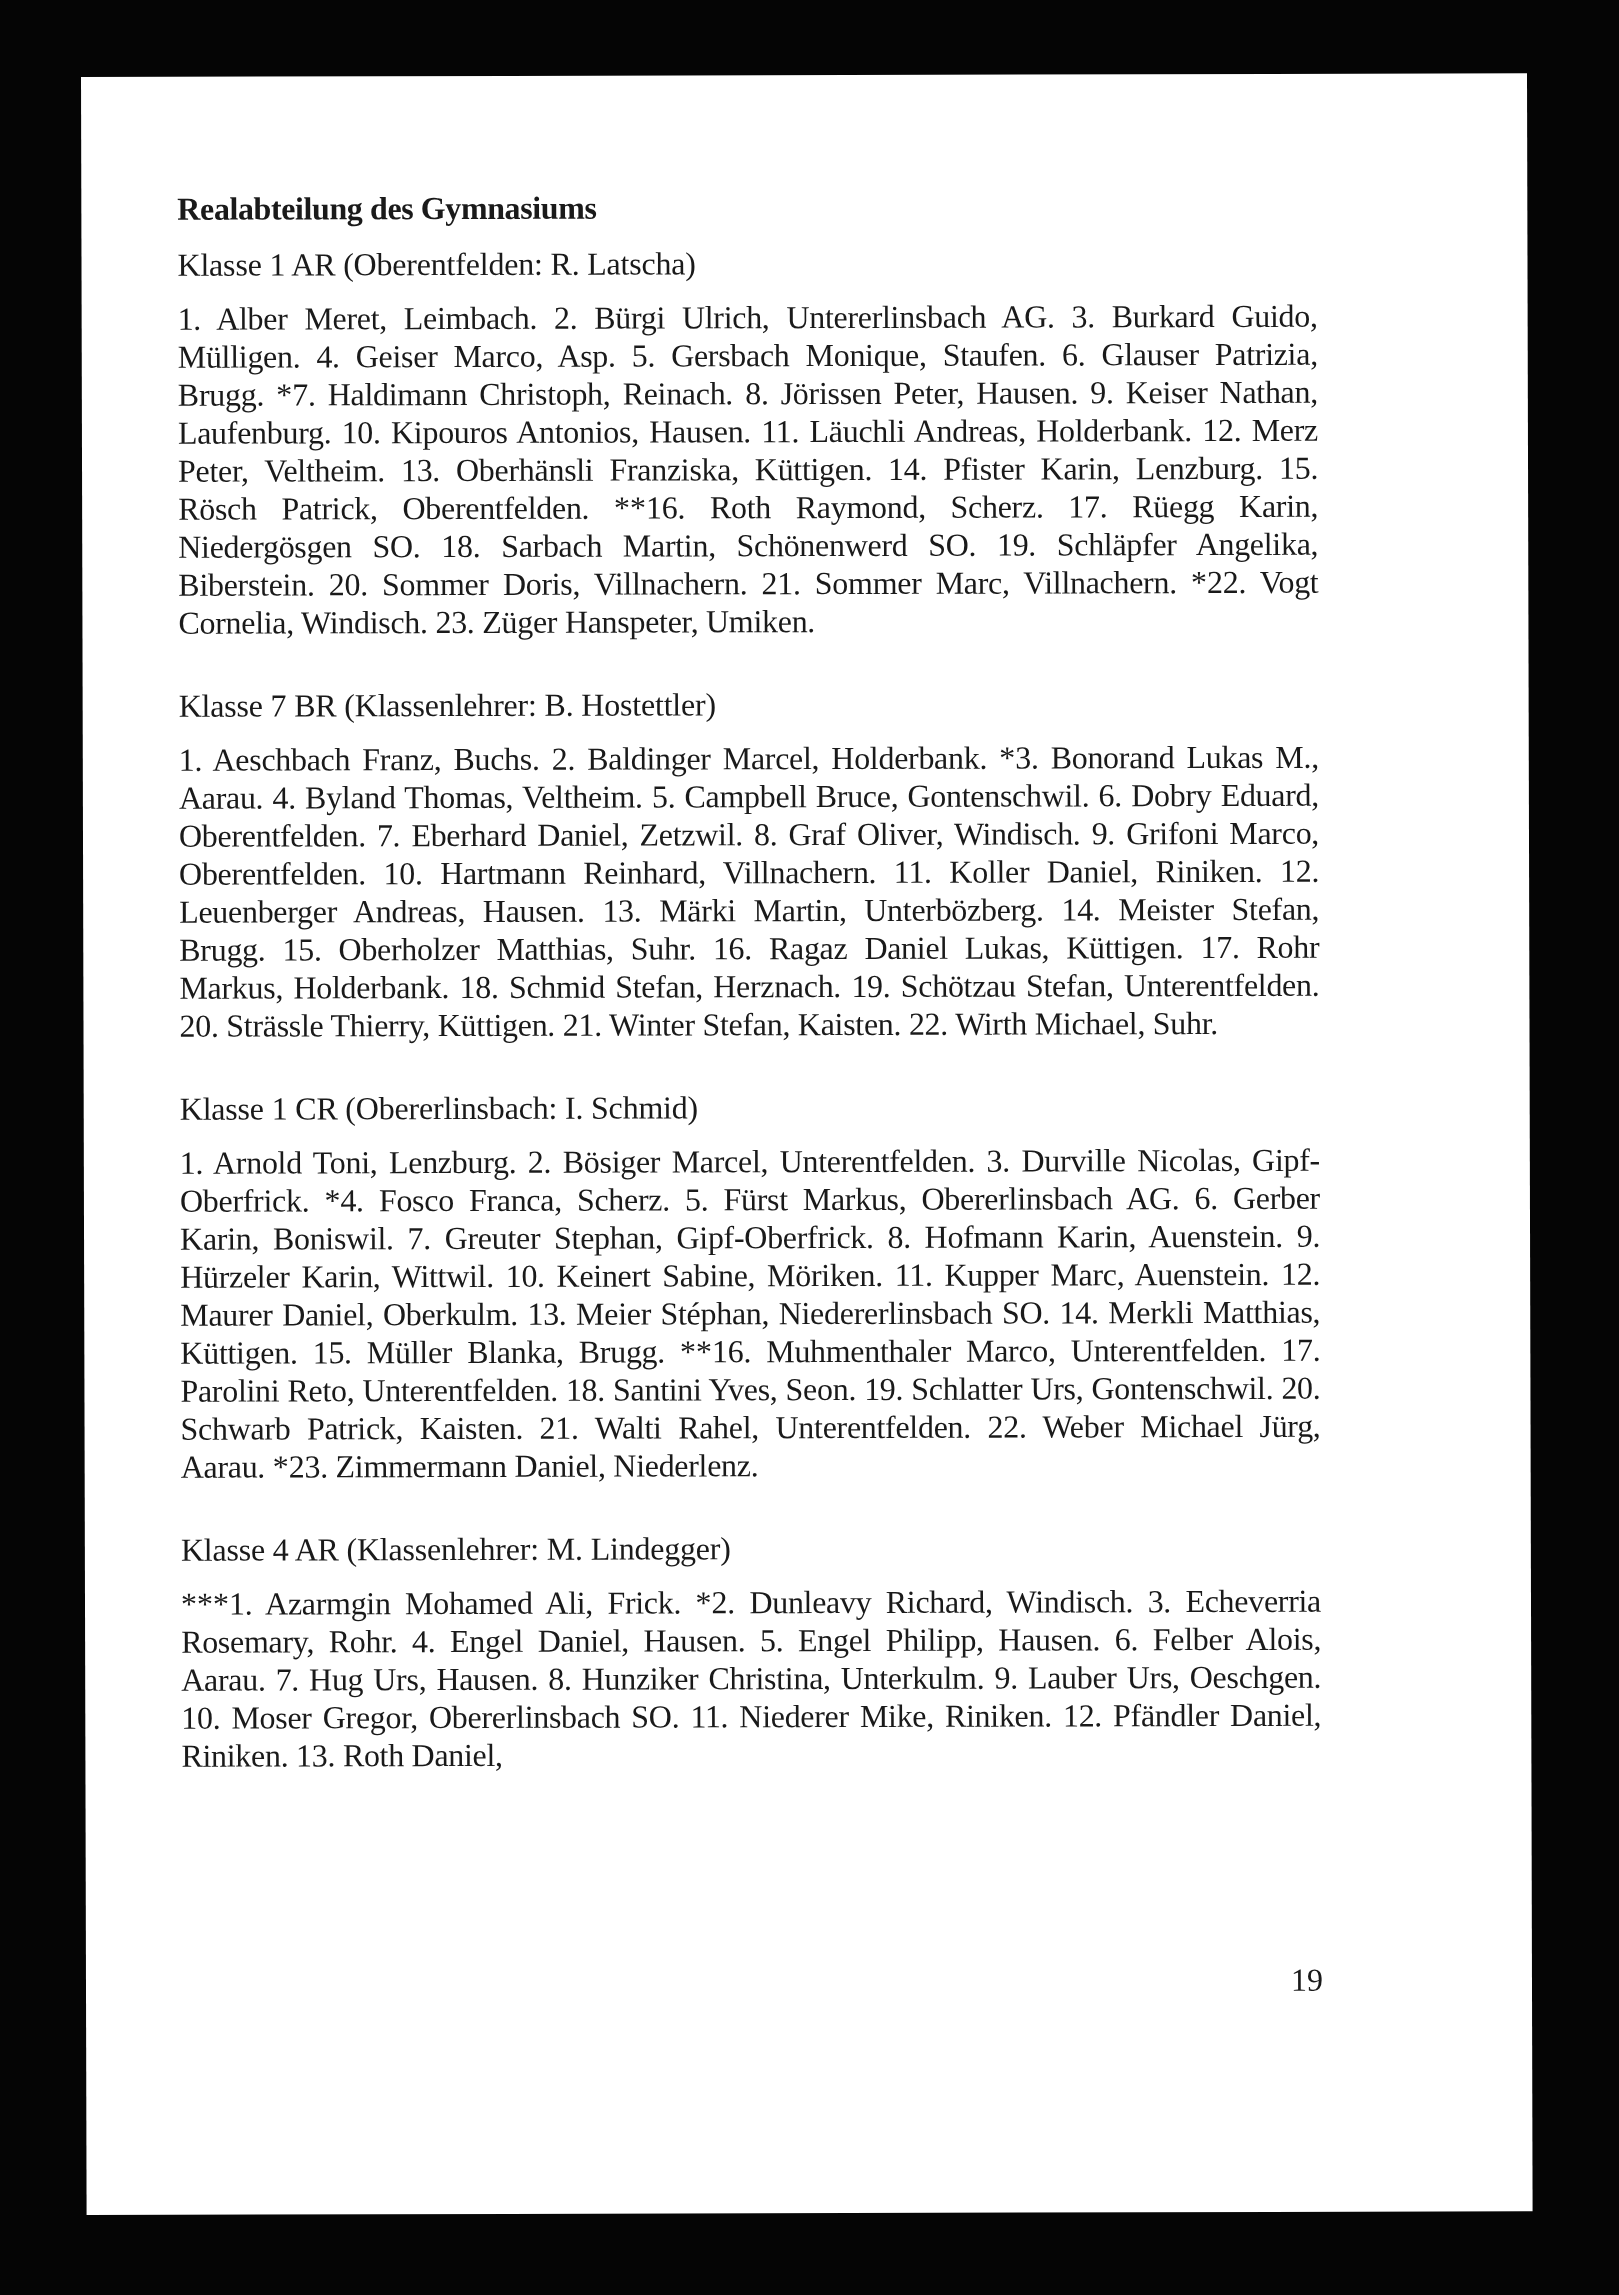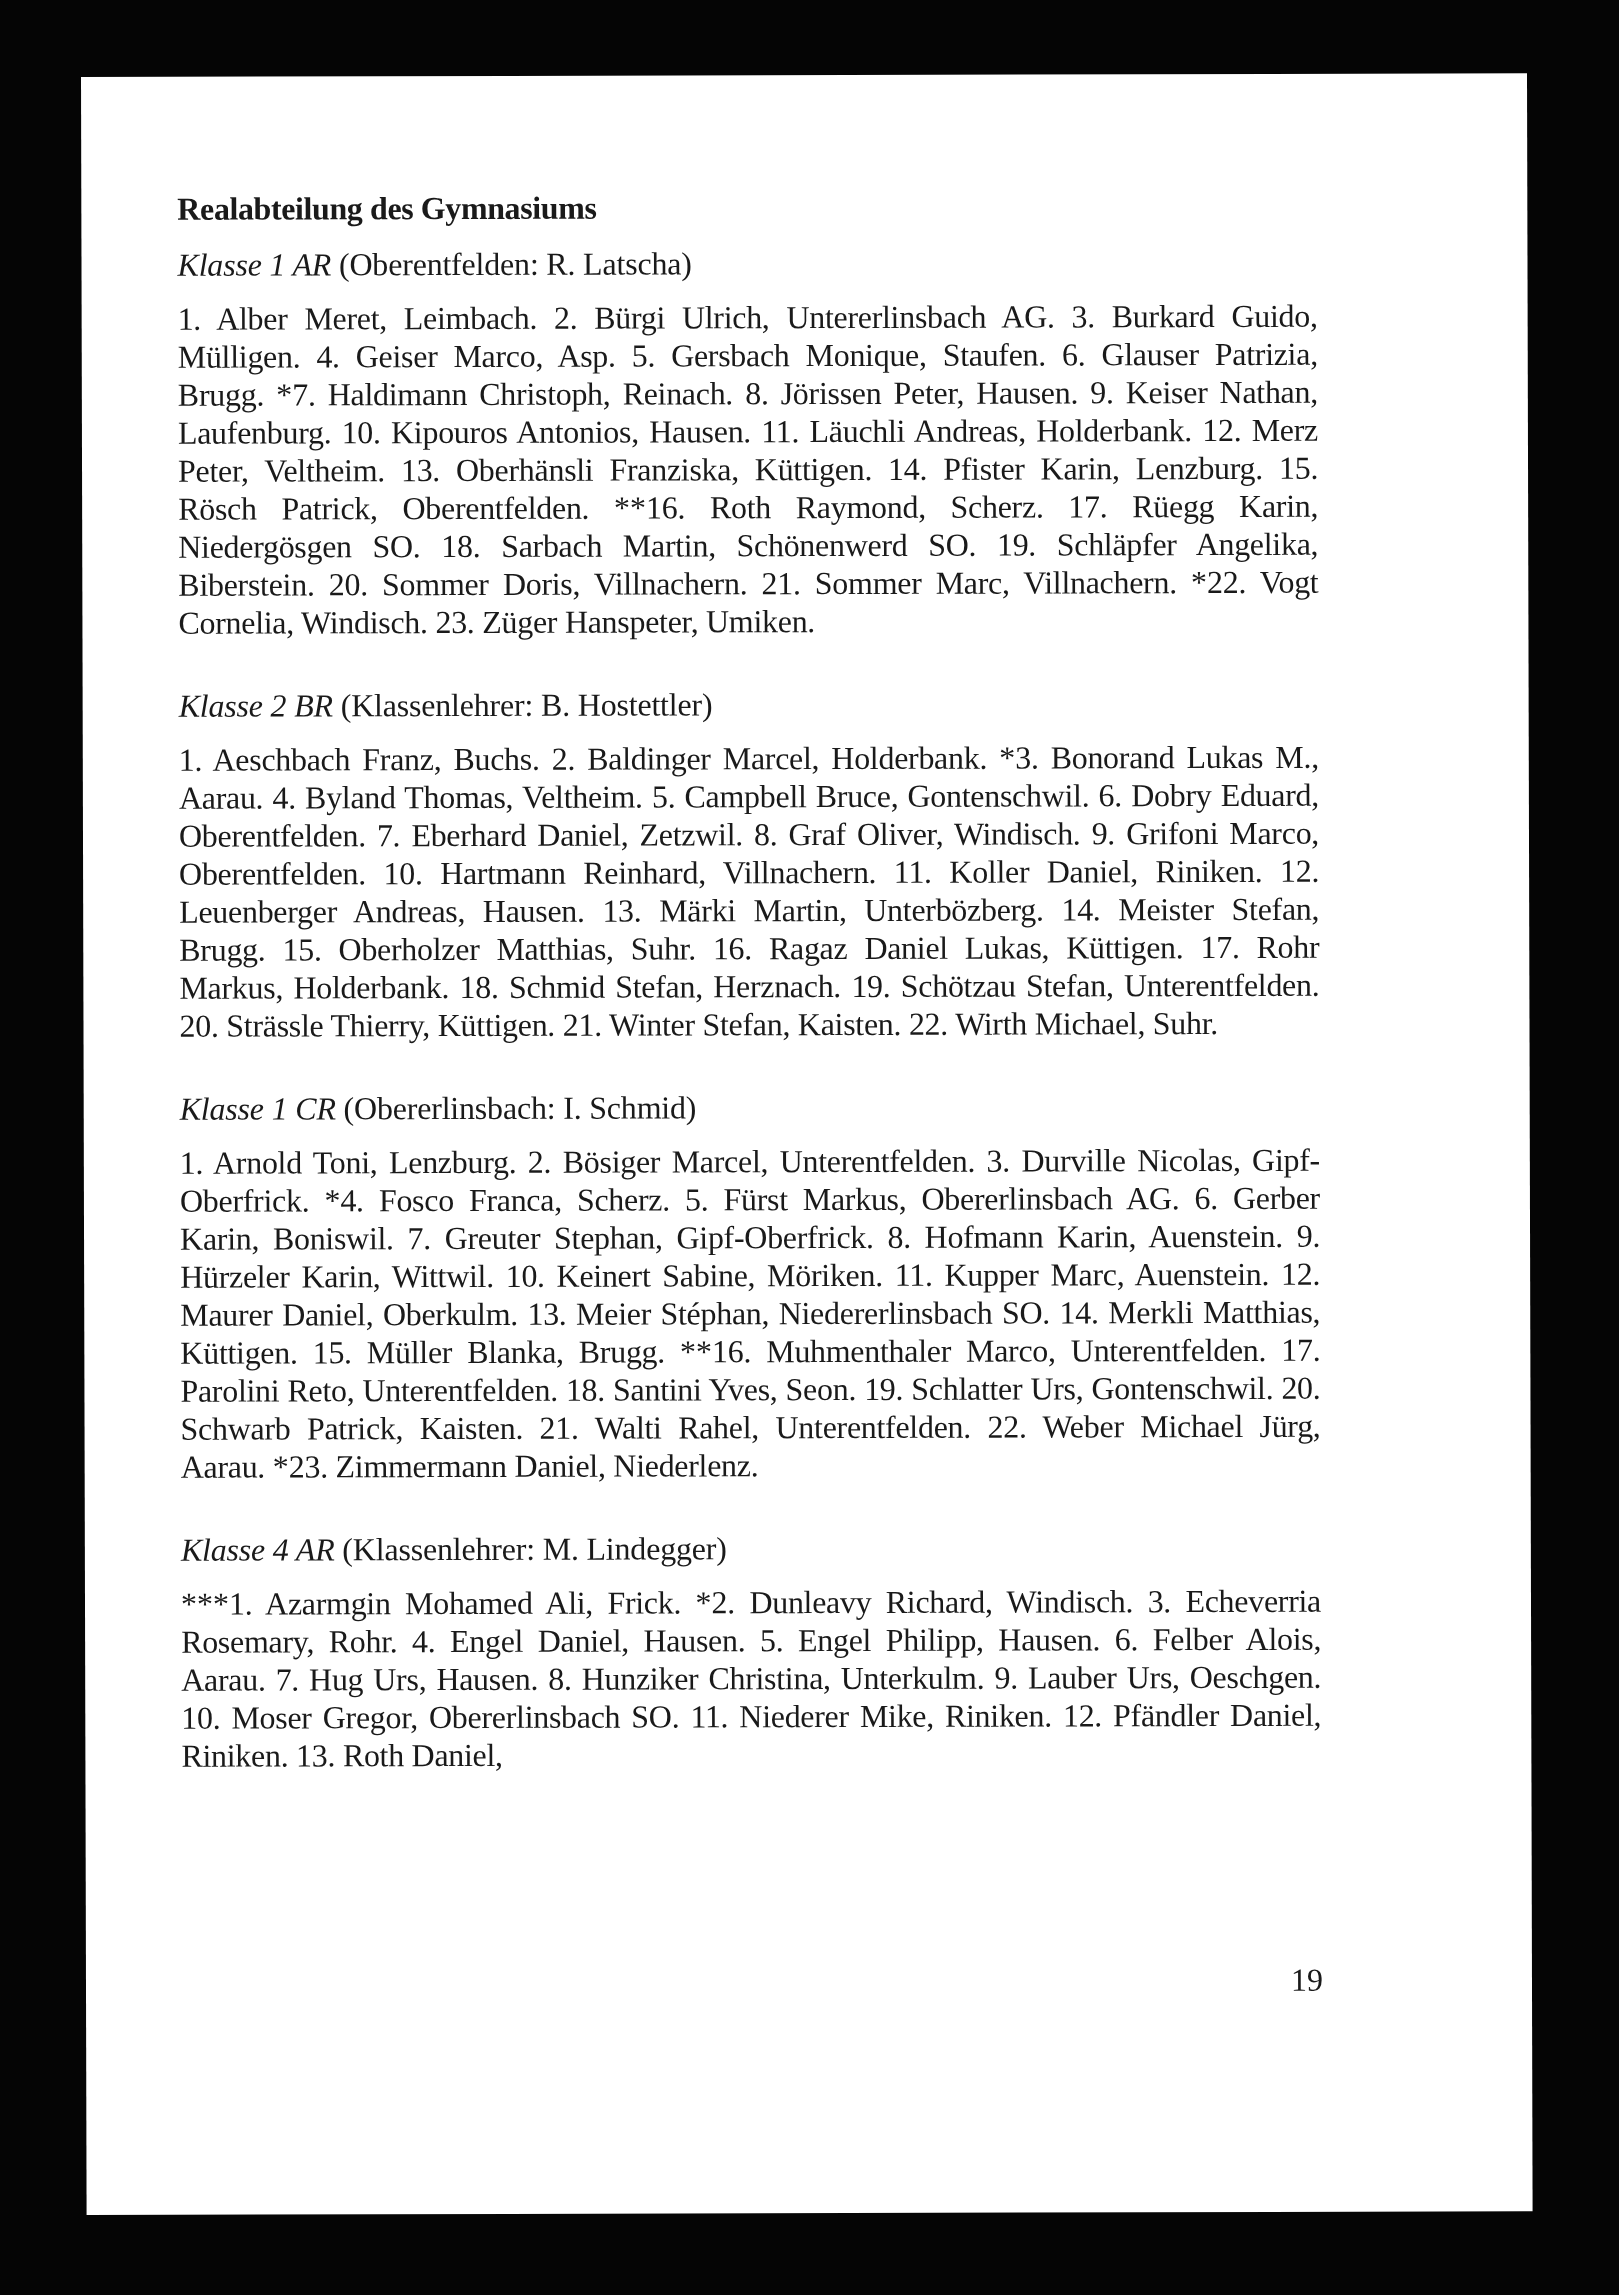--- a/index.html
+++ b/index.html
@@ -38,21 +38,20 @@
     margin: 0 0 18px 0;
     letter-spacing: -0.4px;
   }
   .class-heading {
     font-size: 32px;
     line-height: 38px;
     margin: 0 0 16px 0;
     letter-spacing: -0.2px;
   }
   .class-heading .klasse {
-    font-style: italic;
   }
   .student-list {
     font-size: 32px;
     line-height: 38px;
     text-align: justify;
     hyphens: manual;
     margin: 0 0 45px 0;
     letter-spacing: -0.3px;
   }
   .entry {
@@ -72,21 +71,21 @@
 </style>
 </head>
 <body>
 
 <div class="page">
   <div class="content">
     <h1 class="section-title">Realabteilung des Gymnasiums</h1>
     <div id="classes">
         <div class="class-heading"><span class="klasse">Klasse 1 AR</span> <span>(Oberentfelden: R. Latscha)</span></div>
         <p class="student-list"><span class="entry"><span>1.</span> <span>Alber Meret</span>, <span>Leimbach</span>.</span> <span class="entry"><span>2.</span> <span>Bürgi Ulrich</span>, <span>Untererlinsbach AG</span>.</span> <span class="entry"><span>3.</span> <span>Burkard Guido</span>, <span>Mülligen</span>.</span> <span class="entry"><span>4.</span> <span>Geiser Marco</span>, <span>Asp</span>.</span> <span class="entry"><span>5.</span> <span>Gersbach Monique</span>, <span>Staufen</span>.</span> <span class="entry"><span>6.</span> <span>Glauser Patrizia</span>, <span>Brugg</span>.</span> <span class="entry"><span class="marker">*</span><span>7.</span> <span>Haldimann Christoph</span>, <span>Reinach</span>.</span> <span class="entry"><span>8.</span> <span>Jörissen Peter</span>, <span>Hausen</span>.</span> <span class="entry"><span>9.</span> <span>Keiser Nathan</span>, <span>Laufenburg</span>.</span> <span class="entry"><span>10.</span> <span>Kipouros Antonios</span>, <span>Hausen</span>.</span> <span class="entry"><span>11.</span> <span>Läuchli Andreas</span>, <span>Holderbank</span>.</span> <span class="entry"><span>12.</span> <span>Merz Peter</span>, <span>Veltheim</span>.</span> <span class="entry"><span>13.</span> <span>Oberhänsli Franziska</span>, <span>Küttigen</span>.</span> <span class="entry"><span>14.</span> <span>Pfister Karin</span>, <span>Lenzburg</span>.</span> <span class="entry"><span>15.</span> <span>Rösch Patrick</span>, <span>Oberent­felden</span>.</span> <span class="entry"><span class="marker">**</span><span>16.</span> <span>Roth Raymond</span>, <span>Scherz</span>.</span> <span class="entry"><span>17.</span> <span>Rüegg Karin</span>, <span>Niedergösgen SO</span>.</span> <span class="entry"><span>18.</span> <span>Sarbach Martin</span>, <span>Schönenwerd SO</span>.</span> <span class="entry"><span>19.</span> <span>Schläpfer Angelika</span>, <span>Biberstein</span>.</span> <span class="entry"><span>20.</span> <span>Sommer Doris</span>, <span>Villnachern</span>.</span> <span class="entry"><span>21.</span> <span>Sommer Marc</span>, <span>Villnachern</span>.</span> <span class="entry"><span class="marker">*</span><span>22.</span> <span>Vogt Corne­lia</span>, <span>Windisch</span>.</span> <span class="entry"><span>23.</span> <span>Züger Hanspeter</span>, <span>Umiken</span>.</span></p>
-        <div class="class-heading"><span class="klasse">Klasse 2 BR</span> <span>(Klassenlehrer: B. Hostettler)</span></div>
+        <div class="class-heading"><span class="klasse">Klasse 7 BR</span> <span>(Klassenlehrer: B. Hostettler)</span></div>
         <p class="student-list"><span class="entry"><span>1.</span> <span>Aeschbach Franz</span>, <span>Buchs</span>.</span> <span class="entry"><span>2.</span> <span>Baldinger Marcel</span>, <span>Holderbank</span>.</span> <span class="entry"><span class="marker">*</span><span>3.</span> <span>Bonorand Lukas M.</span>, <span>Aarau</span>.</span> <span class="entry"><span>4.</span> <span>Byland Thomas</span>, <span>Veltheim</span>.</span> <span class="entry"><span>5.</span> <span>Campbell Bruce</span>, <span>Gonten­schwil</span>.</span> <span class="entry"><span>6.</span> <span>Dobry Eduard</span>, <span>Oberentfelden</span>.</span> <span class="entry"><span>7.</span> <span>Eberhard Daniel</span>, <span>Zetzwil</span>.</span> <span class="entry"><span>8.</span> <span>Graf Oliver</span>, <span>Windisch</span>.</span> <span class="entry"><span>9.</span> <span>Grifoni Marco</span>, <span>Oberentfelden</span>.</span> <span class="entry"><span>10.</span> <span>Hartmann Reinhard</span>, <span>Villnachern</span>.</span> <span class="entry"><span>11.</span> <span>Koller Daniel</span>, <span>Riniken</span>.</span> <span class="entry"><span>12.</span> <span>Leuenberger Andreas</span>, <span>Hausen</span>.</span> <span class="entry"><span>13.</span> <span>Märki Martin</span>, <span>Unterbözberg</span>.</span> <span class="entry"><span>14.</span> <span>Meister Stefan</span>, <span>Brugg</span>.</span> <span class="entry"><span>15.</span> <span>Oberholzer Matthias</span>, <span>Suhr</span>.</span> <span class="entry"><span>16.</span> <span>Ragaz Daniel Lukas</span>, <span>Küttigen</span>.</span> <span class="entry"><span>17.</span> <span>Rohr Markus</span>, <span>Holder­bank</span>.</span> <span class="entry"><span>18.</span> <span>Schmid Stefan</span>, <span>Herznach</span>.</span> <span class="entry"><span>19.</span> <span>Schötzau Stefan</span>, <span>Unterentfelden</span>.</span> <span class="entry"><span>20.</span> <span>Strässle Thierry</span>, <span>Küttigen</span>.</span> <span class="entry"><span>21.</span> <span>Winter Stefan</span>, <span>Kaisten</span>.</span> <span class="entry"><span>22.</span> <span>Wirth Michael</span>, <span>Suhr</span>.</span></p>
         <div class="class-heading"><span class="klasse">Klasse 1 CR</span> <span>(Obererlinsbach: I. Schmid)</span></div>
         <p class="student-list"><span class="entry"><span>1.</span> <span>Arnold Toni</span>, <span>Lenzburg</span>.</span> <span class="entry"><span>2.</span> <span>Bösiger Marcel</span>, <span>Unterentfelden</span>.</span> <span class="entry"><span>3.</span> <span>Durville Nicolas</span>, <span>Gipf-Oberfrick</span>.</span> <span class="entry"><span class="marker">*</span><span>4.</span> <span>Fosco Franca</span>, <span>Scherz</span>.</span> <span class="entry"><span>5.</span> <span>Fürst Markus</span>, <span>Oberer­linsbach AG</span>.</span> <span class="entry"><span>6.</span> <span>Gerber Karin</span>, <span>Boniswil</span>.</span> <span class="entry"><span>7.</span> <span>Greuter Stephan</span>, <span>Gipf-Oberfrick</span>.</span> <span class="entry"><span>8.</span> <span>Hofmann Karin</span>, <span>Auenstein</span>.</span> <span class="entry"><span>9.</span> <span>Hürzeler Karin</span>, <span>Wittwil</span>.</span> <span class="entry"><span>10.</span> <span>Keinert Sabine</span>, <span>Möriken</span>.</span> <span class="entry"><span>11.</span> <span>Kupper Marc</span>, <span>Auenstein</span>.</span> <span class="entry"><span>12.</span> <span>Maurer Daniel</span>, <span>Oberkulm</span>.</span> <span class="entry"><span>13.</span> <span>Meier Stéphan</span>, <span>Niedererlinsbach SO</span>.</span> <span class="entry"><span>14.</span> <span>Merkli Matthias</span>, <span>Küttigen</span>.</span> <span class="entry"><span>15.</span> <span>Müller Blanka</span>, <span>Brugg</span>.</span> <span class="entry"><span class="marker">**</span><span>16.</span> <span>Muhmenthaler Marco</span>, <span>Unterentfelden</span>.</span> <span class="entry"><span>17.</span> <span>Parolini Reto</span>, <span>Unterentfelden</span>.</span> <span class="entry"><span>18.</span> <span>Santini Yves</span>, <span>Seon</span>.</span> <span class="entry"><span>19.</span> <span>Schlatter Urs</span>, <span>Gontenschwil</span>.</span> <span class="entry"><span>20.</span> <span>Schwarb Patrick</span>, <span>Kaisten</span>.</span> <span class="entry"><span>21.</span> <span>Walti Rahel</span>, <span>Unterentfelden</span>.</span> <span class="entry"><span>22.</span> <span>Weber Michael Jürg</span>, <span>Aarau</span>.</span> <span class="entry"><span class="marker">*</span><span>23.</span> <span>Zimmermann Daniel</span>, <span>Niederlenz</span>.</span></p>
         <div class="class-heading"><span class="klasse">Klasse 4 AR</span> <span>(Klassenlehrer: M. Lindegger)</span></div>
         <p class="student-list"><span class="entry"><span class="marker">***</span><span>1.</span> <span>Azarmgin Mohamed Ali</span>, <span>Frick</span>.</span> <span class="entry"><span class="marker">*</span><span>2.</span> <span>Dunleavy Richard</span>, <span>Windisch</span>.</span> <span class="entry"><span>3.</span> <span>Echeverria Rosemary</span>, <span>Rohr</span>.</span> <span class="entry"><span>4.</span> <span>Engel Daniel</span>, <span>Hausen</span>.</span> <span class="entry"><span>5.</span> <span>Engel Philipp</span>, <span>Hau­sen</span>.</span> <span class="entry"><span>6.</span> <span>Felber Alois</span>, <span>Aarau</span>.</span> <span class="entry"><span>7.</span> <span>Hug Urs</span>, <span>Hausen</span>.</span> <span class="entry"><span>8.</span> <span>Hunziker Christina</span>, <span>Unter­kulm</span>.</span> <span class="entry"><span>9.</span> <span>Lauber Urs</span>, <span>Oeschgen</span>.</span> <span class="entry"><span>10.</span> <span>Moser Gregor</span>, <span>Obererlinsbach SO</span>.</span> <span class="entry"><span>11.</span> <span>Niederer Mike</span>, <span>Riniken</span>.</span> <span class="entry"><span>12.</span> <span>Pfändler Daniel</span>, <span>Riniken</span>.</span> <span class="entry"><span>13.</span> <span>Roth Daniel</span>, </span></p>
       </div>
   </div>
   <div class="page-number">19</div>
 </div>
 

